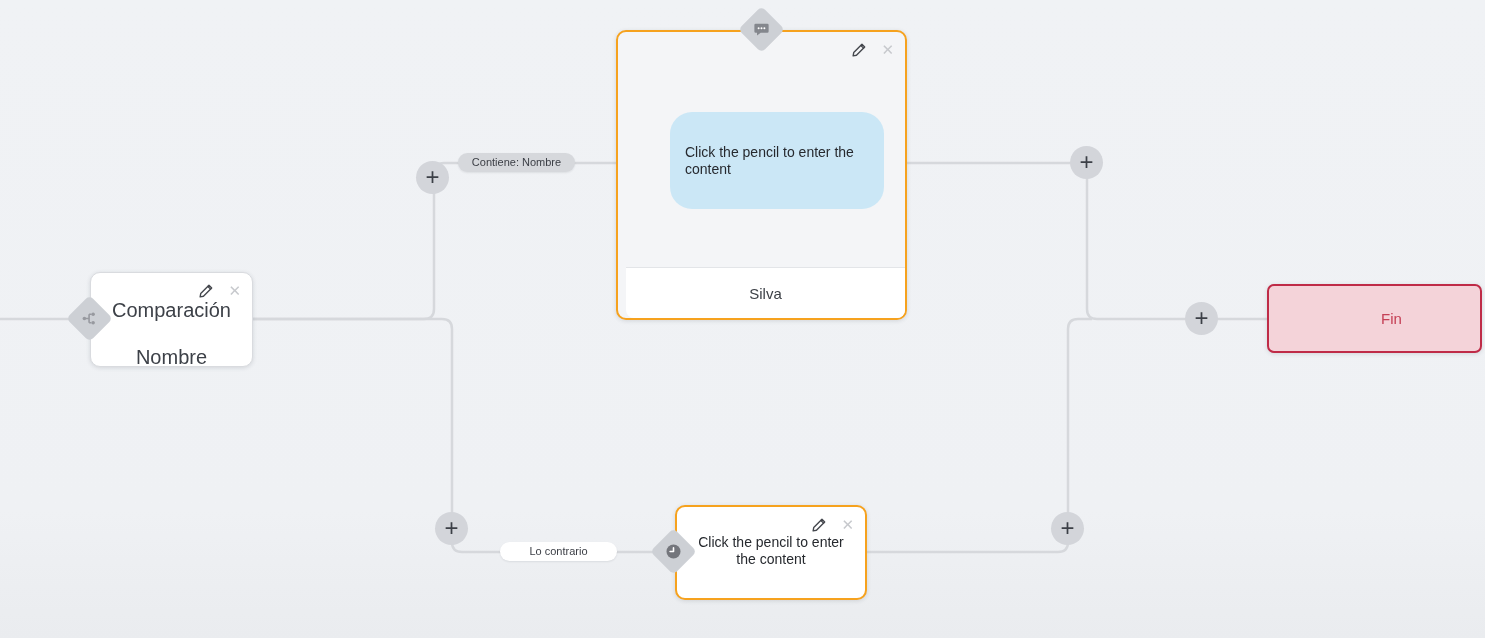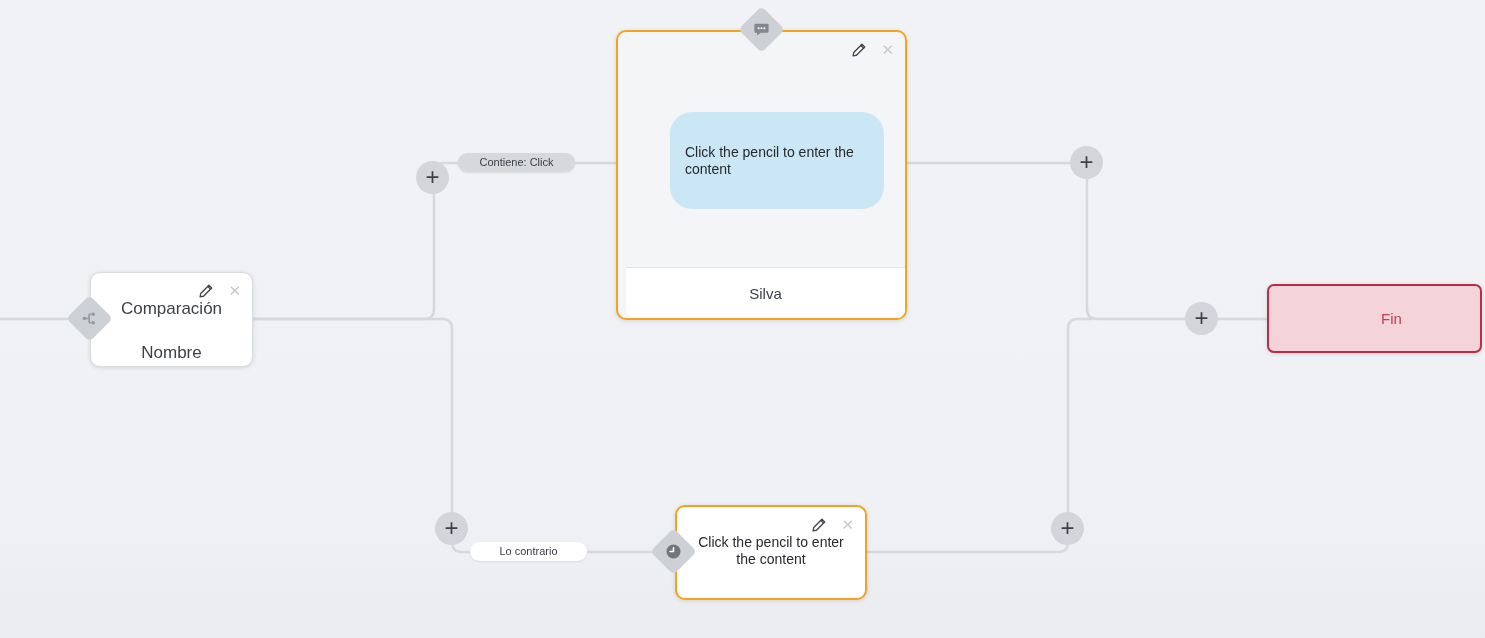--- a/index.html
+++ b/index.html
@@ -35,21 +35,21 @@
     background:#f4d3d9;border:2px solid #bf2b47;border-radius:7px;
     display:flex;align-items:center;justify-content:center;
     color:#c54056;font-size:15px;padding-left:34px;
   }
 
   .node-actions{position:absolute;top:9px;right:11px;display:flex;align-items:center;gap:13px;z-index:2;}
   .edit-btn{width:17px;height:17px;color:#44474d;cursor:pointer;display:block;}
   .edit-btn svg{width:100%;height:100%;display:block;}
   .close-btn{color:#c7c9cd;font-size:15px;line-height:17px;cursor:pointer;user-select:none;}
 
-  .comparison-title{margin-top:26px;text-align:center;color:#3d4148;font-size:17px;}
+  .comparison-title{margin-top:26px;text-align:center;color:#3d4148;font-size:20px;}
   .comparison-title .line2{margin-top:24px;}
 
   .chat-bubble{
     position:absolute;left:52px;top:80px;width:214px;height:97px;
     background:#cbe7f6;border-radius:22px;box-sizing:border-box;
     display:flex;align-items:center;padding:0 22px 0 15px;
     color:#26292e;font-size:14px;line-height:17px;
   }
   .message-footer{
     position:absolute;left:8px;right:0;bottom:0;height:50px;
@@ -74,21 +74,21 @@
   .diamond-message{left:745px;top:13px;}
   .diamond-clock{left:657px;top:535px;}
 
   
   .edge-label{
     position:absolute;height:19px;width:117px;border-radius:10px;
     font-size:11px;color:#3b3e45;line-height:19px;text-align:center;
     z-index:2;box-shadow:0 1px 2px rgba(50,55,65,.10);
   }
   .edge-label-top{left:458px;top:153px;background:#d6d8dc;}
-  .edge-label-bottom{left:470px;top:542px;background:#ffffff;}
+  .edge-label-bottom{left:500px;top:542px;background:#ffffff;}
 
   
   .plus-btn{
     position:absolute;width:33px;height:33px;border-radius:50%;
     background:#d3d5da;color:#3c4047;z-index:2;cursor:pointer;
     display:flex;align-items:center;justify-content:center;
     font-size:24px;font-weight:400;line-height:1;user-select:none;
     padding-bottom:2px;box-sizing:border-box;
   }
   .plus-1{left:416px;top:161px;}
@@ -105,21 +105,21 @@
   <svg class="edges" width="1485" height="638">
     <g fill="none" stroke="#d6d8dc" stroke-width="2.5">
       <path d="M0 319 H69"></path>
       <path d="M253 319 H424 Q434 319 434 309 V173 Q434 163 444 163 H616"></path>
       <path d="M253 319 H442 Q452 319 452 329 V542 Q452 552 462 552 H655"></path>
       <path d="M907 163 H1087 V309 Q1087 319 1097 319 H1267"></path>
       <path d="M867 552 H1058 Q1068 552 1068 542 V329 Q1068 319 1078 319 H1092"></path>
     </g>
   </svg>
 
-  <div class="edge-label edge-label-top">Contiene: Click</div>
+  <div class="edge-label edge-label-top">Contiene: Nombre</div>
   <div class="edge-label edge-label-bottom">Lo contrario</div>
 
   <div class="plus-btn plus-1">+</div>
   <div class="plus-btn plus-2">+</div>
   <div class="plus-btn plus-3">+</div>
   <div class="plus-btn plus-4">+</div>
   <div class="plus-btn plus-5">+</div>
 
   <div class="node node-comparison">
     <div class="node-actions">

